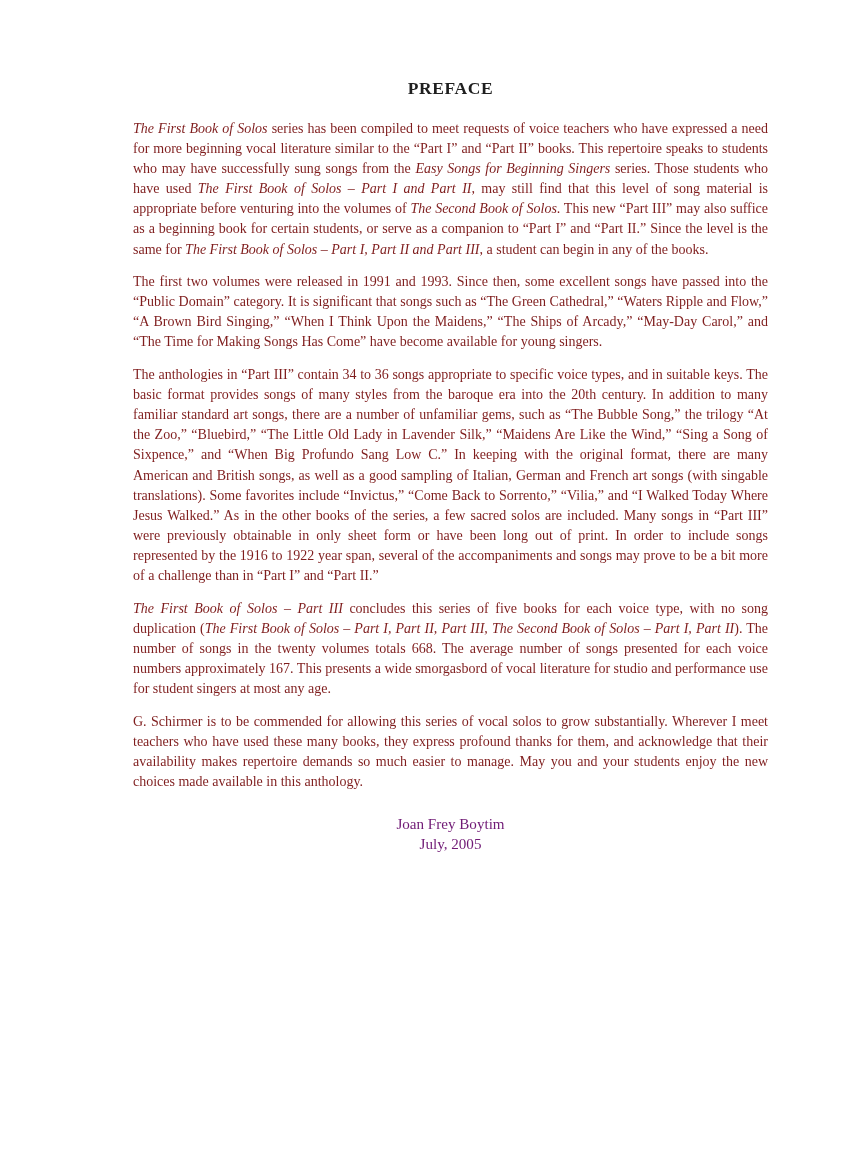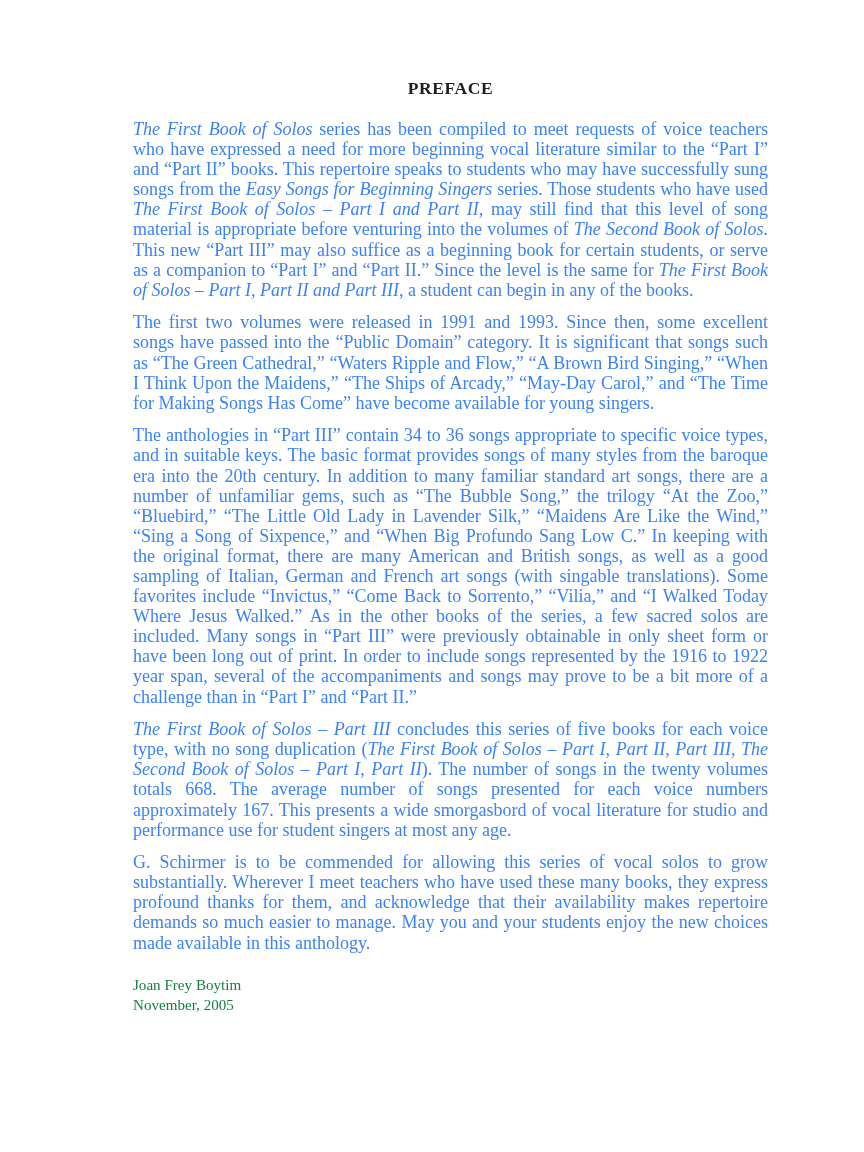--- a/index.html
+++ b/index.html
@@ -28,41 +28,41 @@
   }
   .page-title {
     font-size: 17.5px;
     font-weight: bold;
     text-align: center;
     letter-spacing: 0.6px;
     margin: 0 0 20px 0;
     color: #1f1f1f;
   }
   p.para {
-    font-size: 18px;
+    font-size: 14px;
     line-height: 20.1px;
     text-align: justify;
     text-justify: inter-word;
     margin: 0 0 12.5px 0;
-    color: #3b82f6;
+    color: #7f1d1d;
     -webkit-hyphens: none;
     hyphens: none;
   }
   p.para:last-of-type {
     margin-bottom: 8px;
   }
   .it {
     font-style: italic;
   }
   .signature {
     margin-top: 22px;
-    text-align: left;
+    text-align: center;
     font-size: 15.1px;
     line-height: 20.1px;
-    color: #15803d;
+    color: #701a75;
   }
   .signature div {
     display: block;
   }
 </style>
 </head>
 <body>
 
 <div class="page">
   <div class="content">
@@ -72,17 +72,17 @@
     <div id="paragraph-list">
         <p class="para"><span class="it">The First Book of Solos</span><span> series has been compiled to meet requests of voice teachers who have expressed a need for more beginning vocal literature similar to the “Part I” and “Part II” books. This repertoire speaks to students who may have successfully sung songs from the </span><span class="it">Easy Songs for Beginning Singers</span><span> series. Those students who have used </span><span class="it">The First Book of Solos – Part I and Part II</span><span>, may still find that this level of song material is appropriate before venturing into the volumes of </span><span class="it">The Second Book of Solos</span><span>. This new “Part III” may also suffice as a beginning book for certain students, or serve as a companion to “Part I” and “Part II.” Since the level is the same for </span><span class="it">The First Book of Solos – Part I, Part II and Part III</span><span>, a student can begin in any of the books.</span></p>
         <p class="para"><span>The first two volumes were released in 1991 and 1993. Since then, some excellent songs have passed into the “Public Domain” category. It is significant that songs such as “The Green Cathedral,” “Waters Ripple and Flow,” “A Brown Bird Singing,” “When I Think Upon the Maidens,” “The Ships of Arcady,” “May-Day Carol,” and “The Time for Making Songs Has Come” have become available for young singers.</span></p>
         <p class="para"><span>The anthologies in “Part III” contain 34 to 36 songs appropriate to specific voice types, and in suitable keys. The basic format provides songs of many styles from the baroque era into the 20th century. In addition to many familiar standard art songs, there are a number of unfamiliar gems, such as “The Bubble Song,” the trilogy “At the Zoo,” “Bluebird,” “The Little Old Lady in Lavender Silk,” “Maidens Are Like the Wind,” “Sing a Song of Sixpence,” and “When Big Profundo Sang Low C.” In keeping with the original format, there are many American and British songs, as well as a good sampling of Italian, German and French art songs (with singable translations). Some favorites include “Invictus,” “Come Back to Sorrento,” “Vilia,” and “I Walked Today Where Jesus Walked.” As in the other books of the series, a few sacred solos are included. Many songs in “Part III” were previously obtainable in only sheet form or have been long out of print. In order to include songs represented by the 1916 to 1922 year span, several of the accompaniments and songs may prove to be a bit more of a challenge than in “Part I” and “Part II.”</span></p>
         <p class="para"><span class="it">The First Book of Solos – Part III</span><span> concludes this series of five books for each voice type, with no song duplication (</span><span class="it">The First Book of Solos – Part I, Part II, Part III, The Second Book of Solos – Part I, Part II</span><span>). The number of songs in the twenty volumes totals 668. The average number of songs presented for each voice numbers approximately 167. This presents a wide smorgasbord of vocal literature for studio and performance use for student singers at most any age.</span></p>
         <p class="para"><span>G. Schirmer is to be commended for allowing this series of vocal solos to grow substantially. Wherever I meet teachers who have used these many books, they express profound thanks for them, and acknowledge that their availability makes repertoire demands so much easier to manage. May you and your students enjoy the new choices made available in this anthology.</span></p>
       </div>
 
     <div class="signature">
       <div>Joan Frey Boytim</div>
-      <div>November, 2005</div>
+      <div>July, 2005</div>
     </div>
 
   </div>
 </div>
 
 </body></html>

